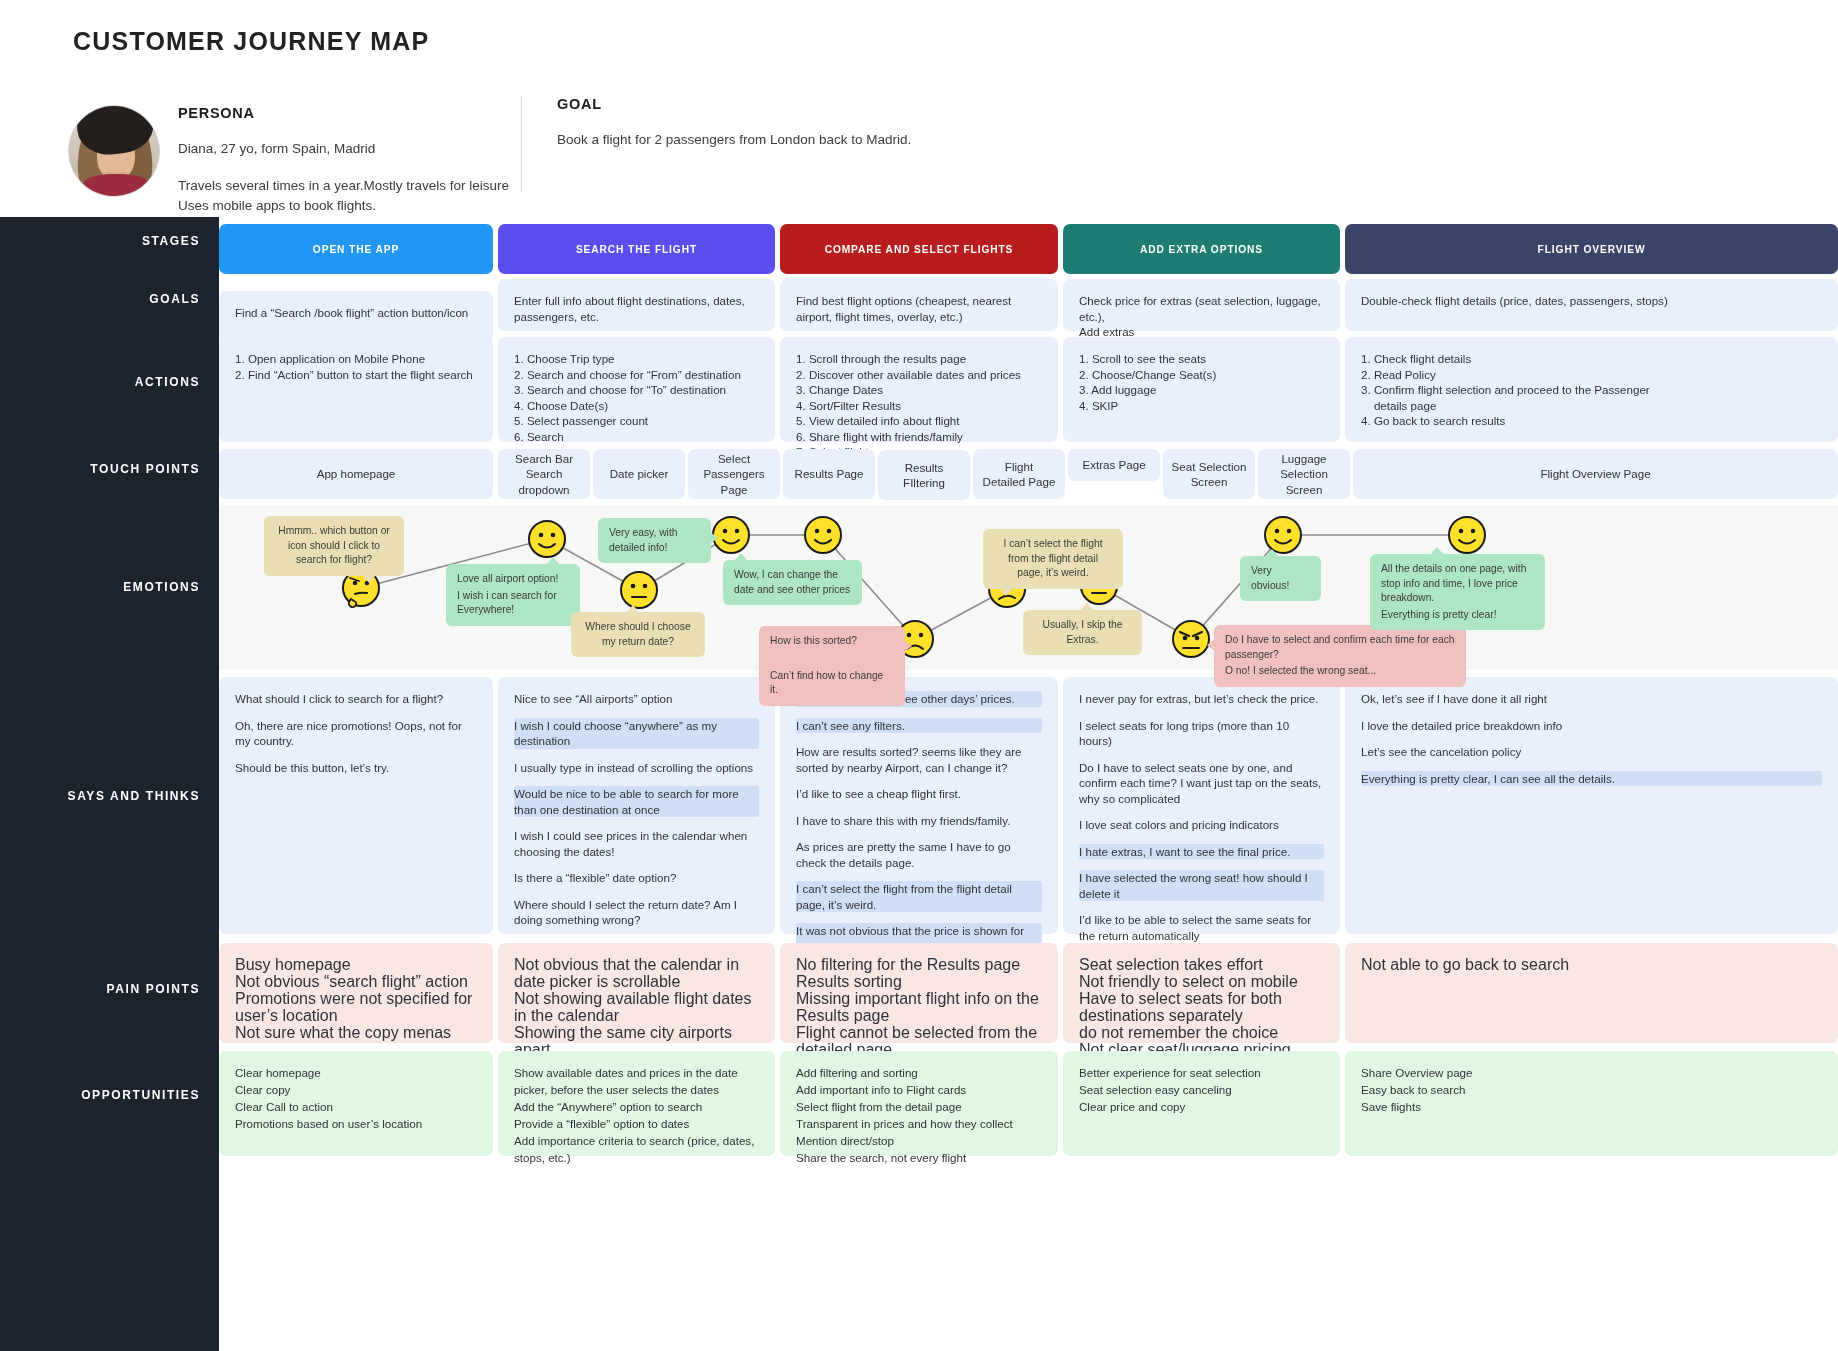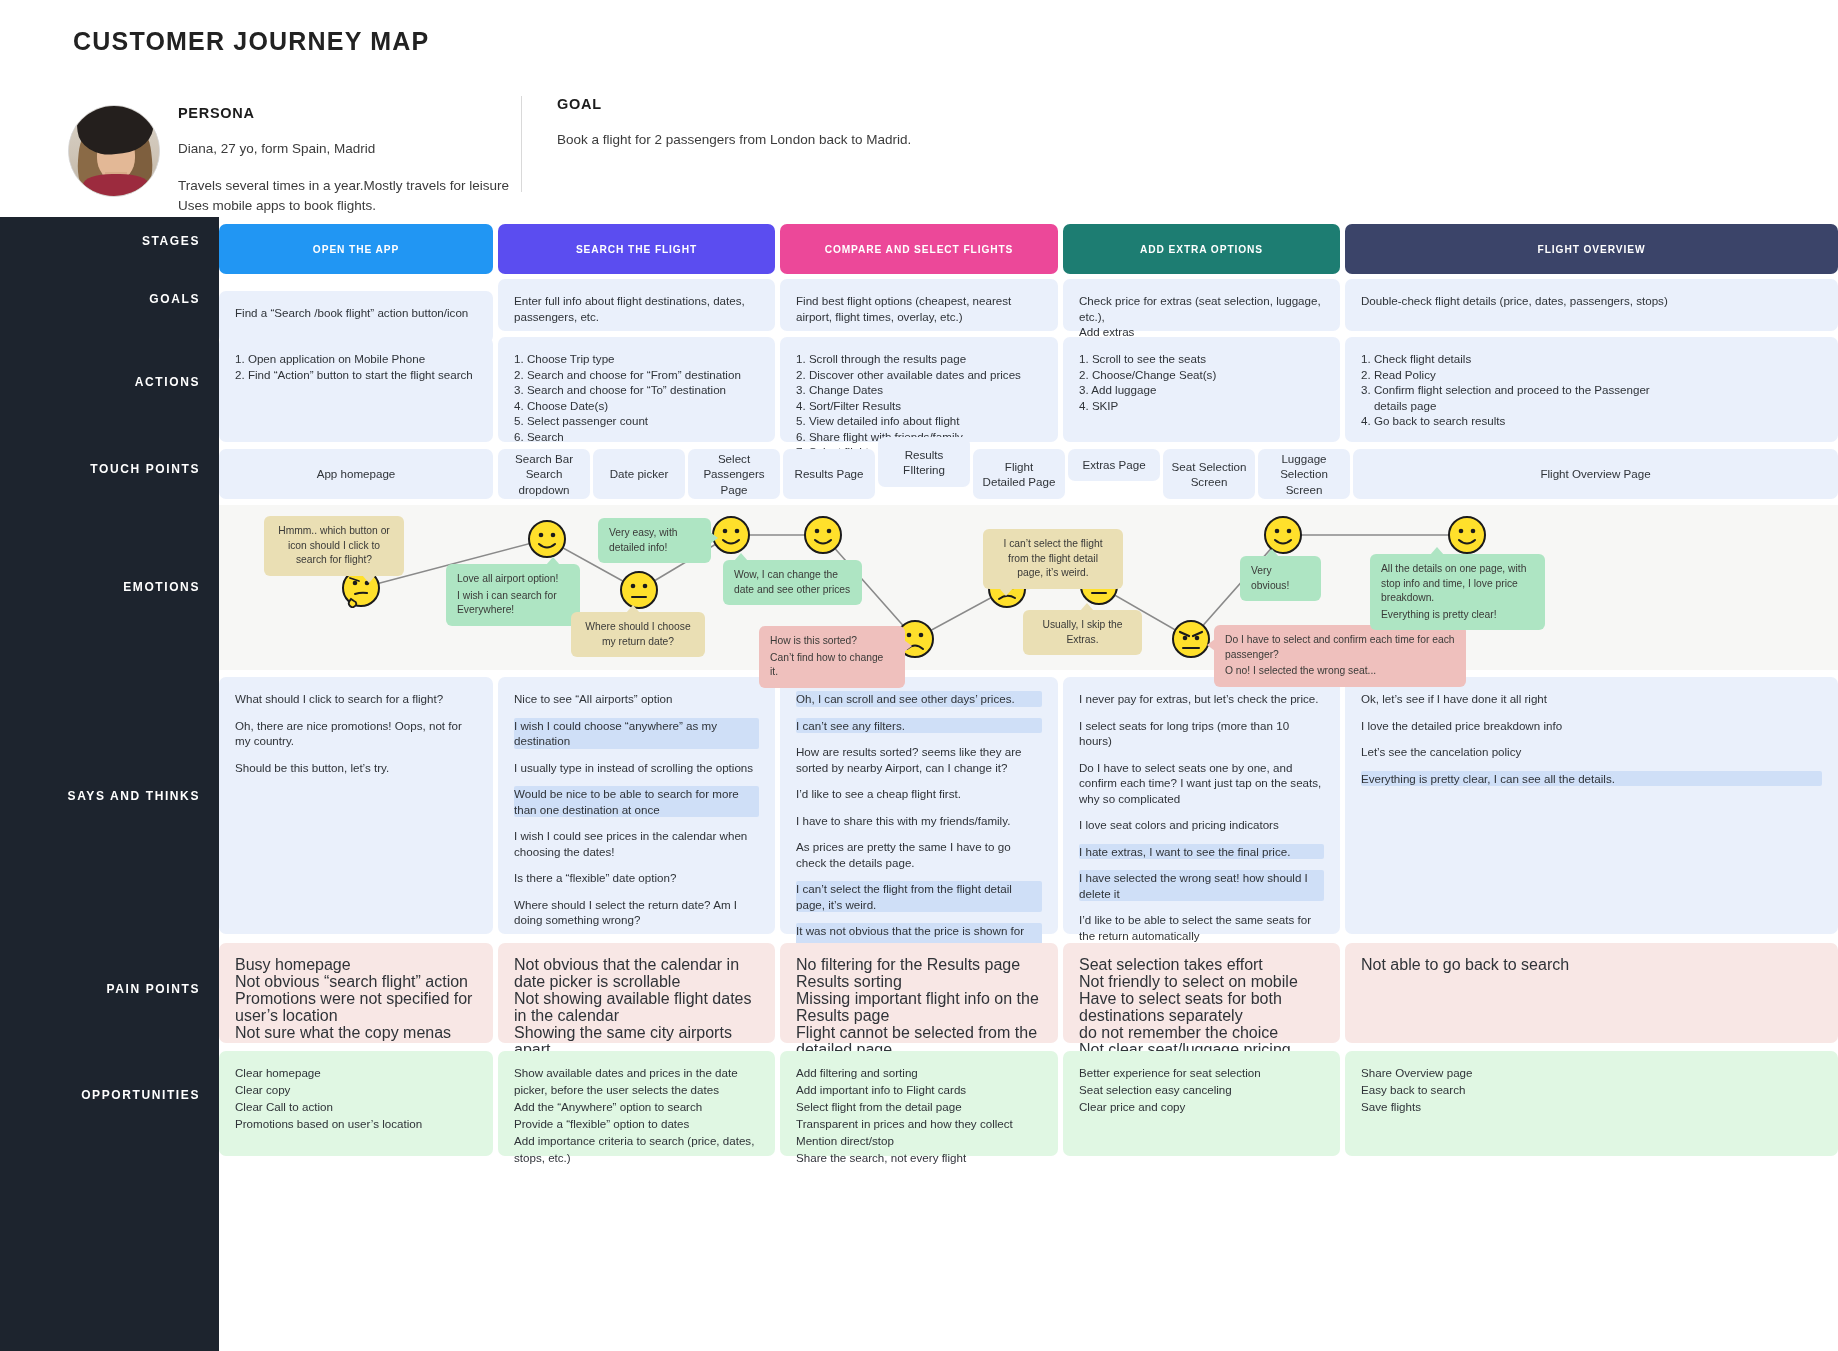--- a/index.html
+++ b/index.html
@@ -147,21 +147,21 @@
     </div>
 
     <div class="canvas" id="canvas">
       <div class="emotions-band"></div>
     <div class="stage" style="left: 0px; top: 7px; width: 274px; background: rgb(33, 150, 243);">
           <span>OPEN THE APP</span>
         </div>
         <div class="stage" style="left: 279px; top: 7px; width: 277px; background: rgb(91, 77, 240);">
           <span>SEARCH THE FLIGHT</span>
         </div>
-        <div class="stage" style="left: 561px; top: 7px; width: 278px; background: #ec4899;">
+        <div class="stage" style="left: 561px; top: 7px; width: 278px; background: #b91c1c;">
           <span>COMPARE AND SELECT FLIGHTS</span>
         </div>
         <div class="stage" style="left: 844px; top: 7px; width: 277px; background: rgb(29, 125, 114);">
           <span>ADD EXTRA OPTIONS</span>
         </div>
         <div class="stage" style="left: 1126px; top: 7px; width: 493px; background: rgb(59, 68, 105);">
           <span>FLIGHT OVERVIEW</span>
         </div>
         <div class="cell" style="left: 0px; top: 74px; width: 274px; height: 52px;">
           <div class="inner">
@@ -254,21 +254,21 @@
             <div>Select</div>
             <div>Passengers</div>
             <div>Page</div>
           </div>
         </div>
         <div class="tp" style="left: 564px; top: 232px; width: 92px; height: 50px;">
           <div>
             <div>Results Page</div>
           </div>
         </div>
-        <div class="tp" style="left: 659px; top: 220px; width: 92px; height: 50px;">
+        <div class="tp" style="left: 659px; top: 233px; width: 92px; height: 50px;">
           <div>
             <div>Results</div>
             <div>FIltering</div>
           </div>
         </div>
         <div class="tp" style="left: 754px; top: 232px; width: 92px; height: 50px;">
           <div>
             <div>Flight</div>
             <div>Detailed Page</div>
           </div>
@@ -519,21 +519,21 @@
         </div>
         <div class="bubble yellow" style="left: 352px; top: 395px; width: 134px;">
           <div>Where should I choose my return date?</div>
           <div class="tail" style="left: 55px; top: -7px; border-left: 7px solid transparent; border-right: 7px solid transparent; border-bottom: 8px solid rgb(234, 223, 180);"></div>
         </div>
         <div class="bubble green" style="left: 504px; top: 343px; width: 139px;">
           <div>Wow, I can change the date and see other prices</div>
           <div class="tail" style="left: 11px; top: -7px; border-left: 7px solid transparent; border-right: 7px solid transparent; border-bottom: 8px solid rgb(174, 229, 195);"></div>
         </div>
         <div class="bubble red" style="left: 540px; top: 409px; width: 146px;">
-          <div style="margin-bottom: 2px;">How is this sorted?</div>
+          <div style="margin-bottom: 20px;">How is this sorted?</div>
           <div>Can’t find how to change it.</div>
           <div class="tail" style="right: -7px; top: 14px; border-top: 6px solid transparent; border-bottom: 6px solid transparent; border-left: 8px solid rgb(239, 192, 189);"></div>
         </div>
         <div class="bubble yellow" style="left: 764px; top: 312px; width: 140px;">
           <div>I can’t select the flight from the flight detail page, it’s weird.</div>
           <div class="tail" style="left: 16px; bottom: -7px; border-left: 7px solid transparent; border-right: 7px solid transparent; border-top: 8px solid rgb(234, 223, 180);"></div>
         </div>
         <div class="bubble yellow" style="left: 804px; top: 393px; width: 119px;">
           <div>Usually, I skip the Extras.</div>
           <div class="tail" style="left: 57px; top: -7px; border-left: 7px solid transparent; border-right: 7px solid transparent; border-bottom: 8px solid rgb(234, 223, 180);"></div>

